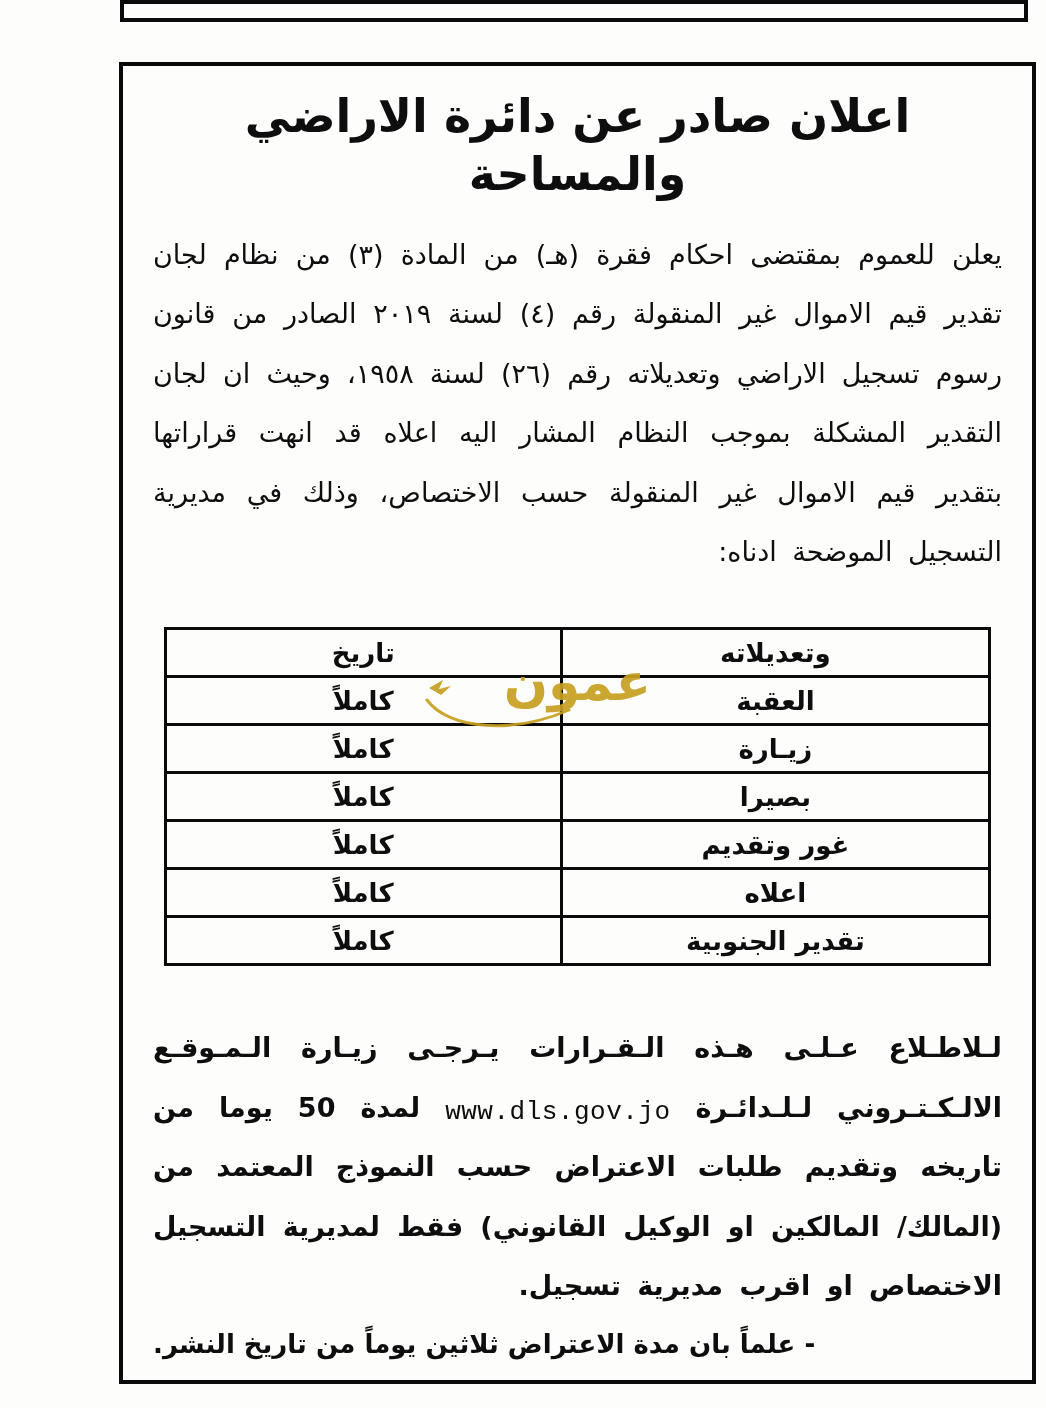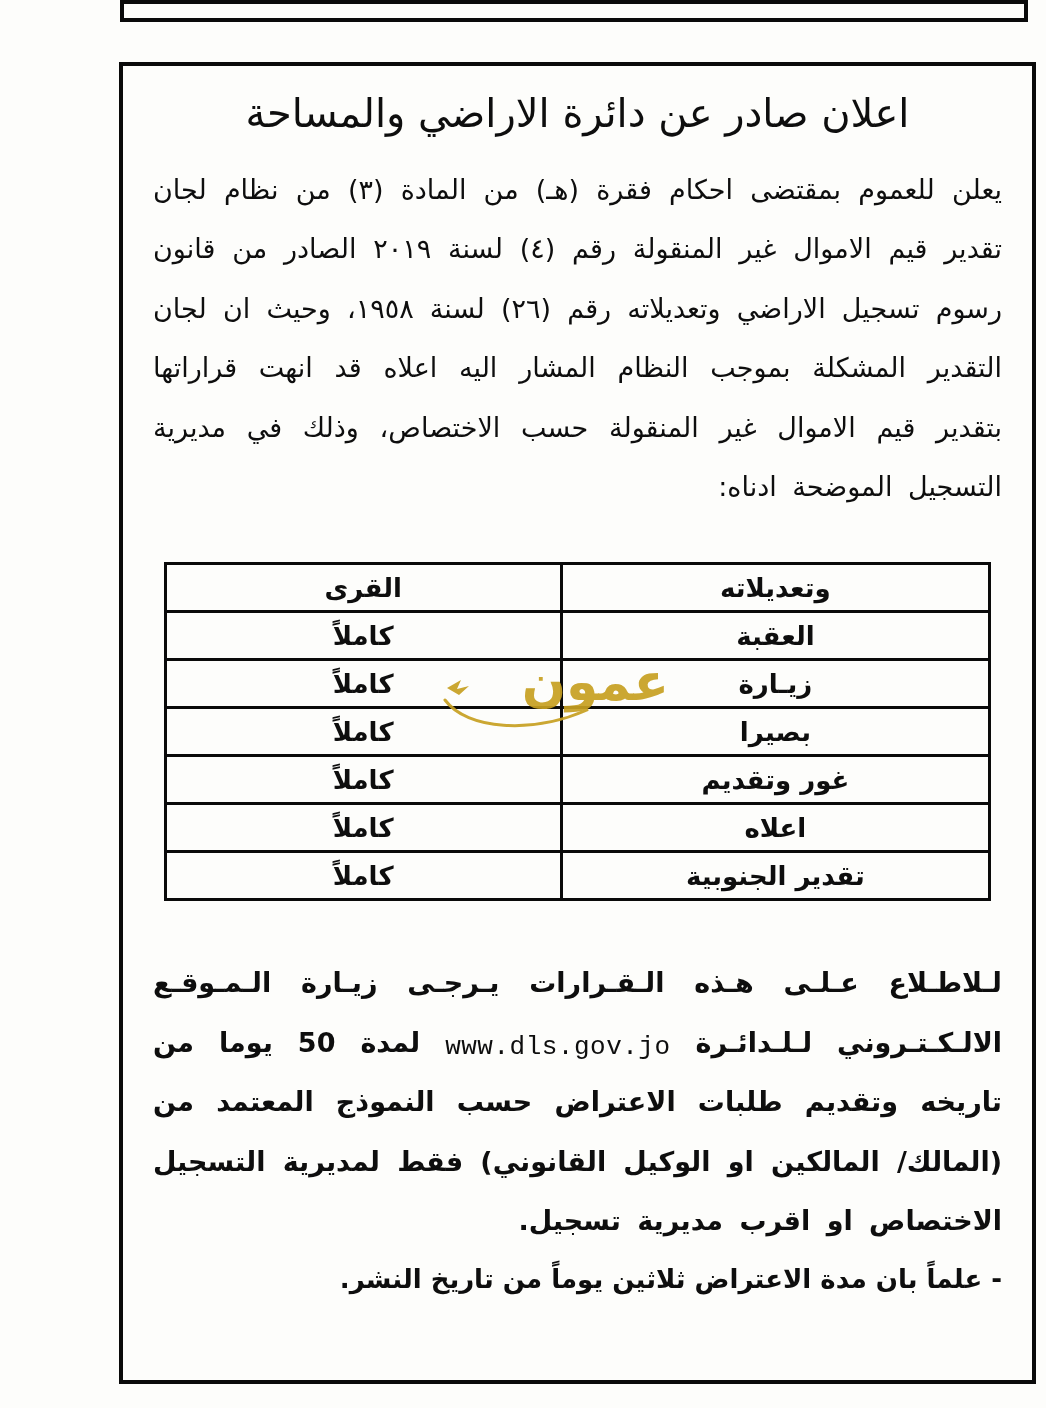--- a/index.html
+++ b/index.html
@@ -31,22 +31,22 @@
     width: 917px;
     height: 1322px;
     box-sizing: border-box;
     border: 4px solid #0a0a0a;
     padding: 12px 28px 0 28px;
     direction: rtl;
   }
 
   .title {
     text-align: center;
-    font-size: 40px;
-    font-weight: normal;
+    font-size: 46px;
+    font-weight: bold;
     line-height: 1.25;
     margin: 10px 0 22px 0;
   }
 
   .body-text {
     font-size: 27px;
     font-weight: normal;
     line-height: 2.2;
     text-align: justify;
     word-spacing: 7px;
@@ -66,21 +66,21 @@
     font-weight: bold;
     text-align: center;
     padding: 3px 10px;
     height: 39px;
   }
   table.decisions col.col-directorate { width: 52%; }
   table.decisions col.col-villages   { width: 48%; }
 
   .watermark {
     position: absolute;
-    left: 437px;
+    left: 419px;
     top: 638px;
     width: 240px;
     height: 105px;
     pointer-events: none;
     opacity: 0.92;
   }
 
   .footer-text {
     font-size: 27px;
     font-weight: bold;
@@ -96,21 +96,21 @@
     direction: ltr;
     unicode-bidi: embed;
     line-height: 1;
     vertical-align: -2px;
     letter-spacing: 0.5px;
   }
 
   .note-text {
     font-size: 26px;
     font-weight: bold;
-    text-align: right;
+    text-align: left;
     line-height: 1.8;
     margin: 6px 2px 0 2px;
   }
 </style>
 </head>
 <body>
 
 <div class="top-fragment"></div>
 
 <div class="frame">
@@ -120,21 +120,21 @@
   <p class="body-text">يعلن للعموم بمقتضى احكام فقرة (هـ) من المادة (٣) من نظام لجان تقدير قيم الاموال غير المنقولة رقم (٤) لسنة ٢٠١٩ الصادر من قانون رسوم تسجيل الاراضي وتعديلاته رقم (٢٦) لسنة ١٩٥٨، وحيث ان لجان التقدير المشكلة بموجب النظام المشار اليه اعلاه قد انهت قراراتها بتقدير قيم الاموال غير المنقولة حسب الاختصاص، وذلك في مديرية التسجيل الموضحة ادناه:</p>
 
   <table class="decisions">
     <colgroup>
       <col class="col-directorate">
       <col class="col-villages">
     </colgroup>
     <thead>
       <tr>
         <th>وتعديلاته</th>
-        <th>القرى</th>
+        <th>تاريخ</th>
       </tr>
     </thead>
     <tbody>
       <tr>
         <td>العقبة</td>
         <td>كاملاً</td>
       </tr>
       <tr>
         <td>زيـارة</td>
         <td>كاملاً</td>

